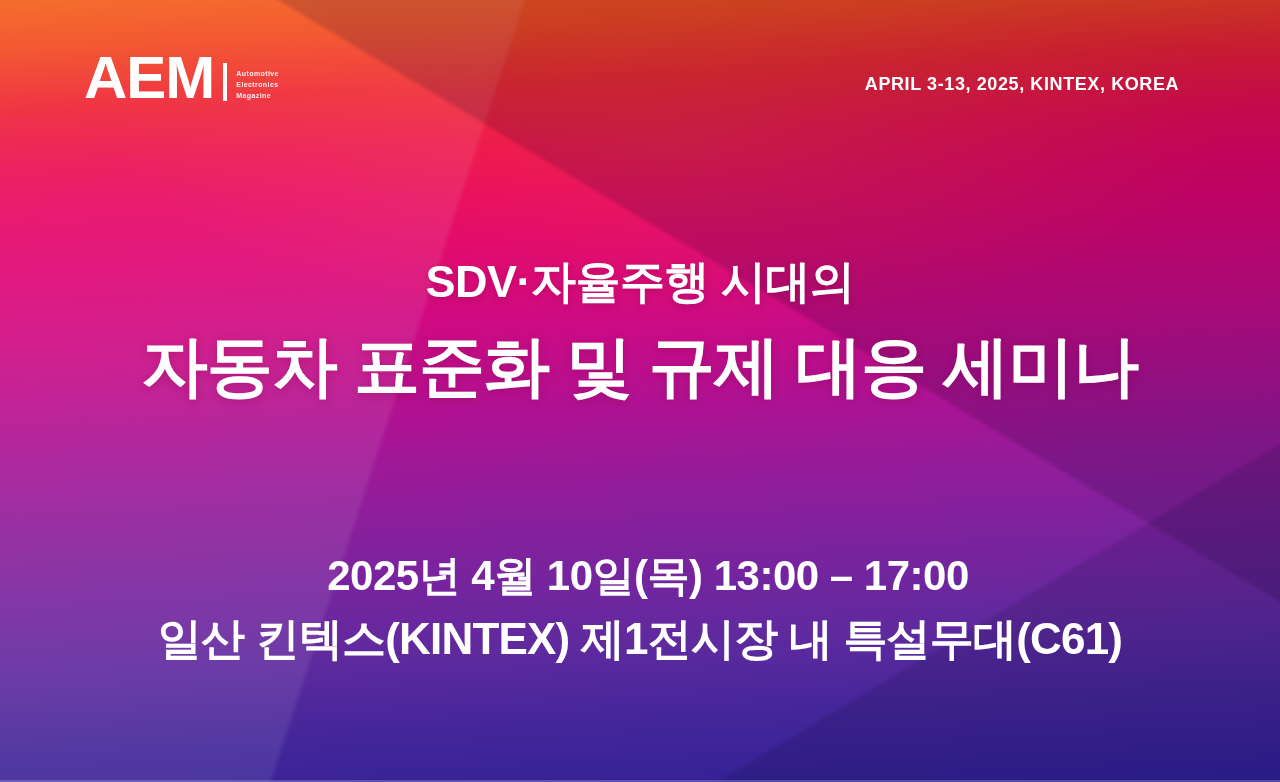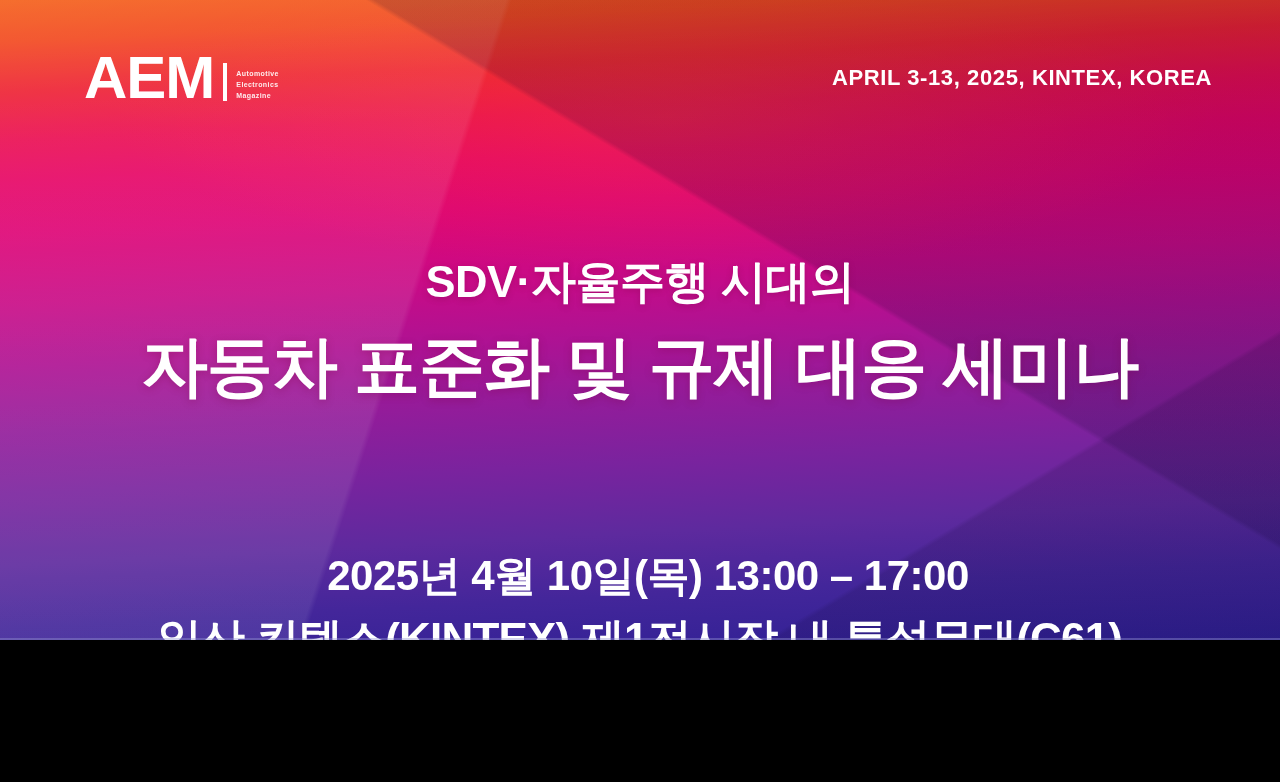--- a/index.html
+++ b/index.html
@@ -4,21 +4,21 @@
 <title>SDV 자율주행 시대의 자동차 표준화 및 규제 대응 세미나</title>
 <style>
   html, body {
     margin: 0;
     padding: 0;
     background: #000;
   }
   #poster {
     position: relative;
     width: 1280px;
-    height: 640px;
+    height: 782px;
     overflow: hidden;
     font-family: "Liberation Sans", "DejaVu Sans", sans-serif;
     
     background:
       linear-gradient(177deg,
         #F4601A 0%,
         #F2481F 6%,
         #EE2233 13%,
         #EA0D52 20%,
         #E60566 26%,
@@ -174,22 +174,22 @@
     top: 30px;
     font-size: 31px;
     font-weight: 700;
     letter-spacing: 0.5px;
     color: #ffffff;
     text-align: center;
     font-style: italic;
     transform: scaleY(1.05);
   }
   .sms-date {
-    margin-top: 9px;
-    font-size: 22px;
+    margin-top: 18px;
+    font-size: 18px;
     font-weight: 700;
     letter-spacing: 0.6px;
     color: #ffffff;
     white-space: nowrap;
   }
 
   
   .title-block {
     position: absolute;
     left: 0;

